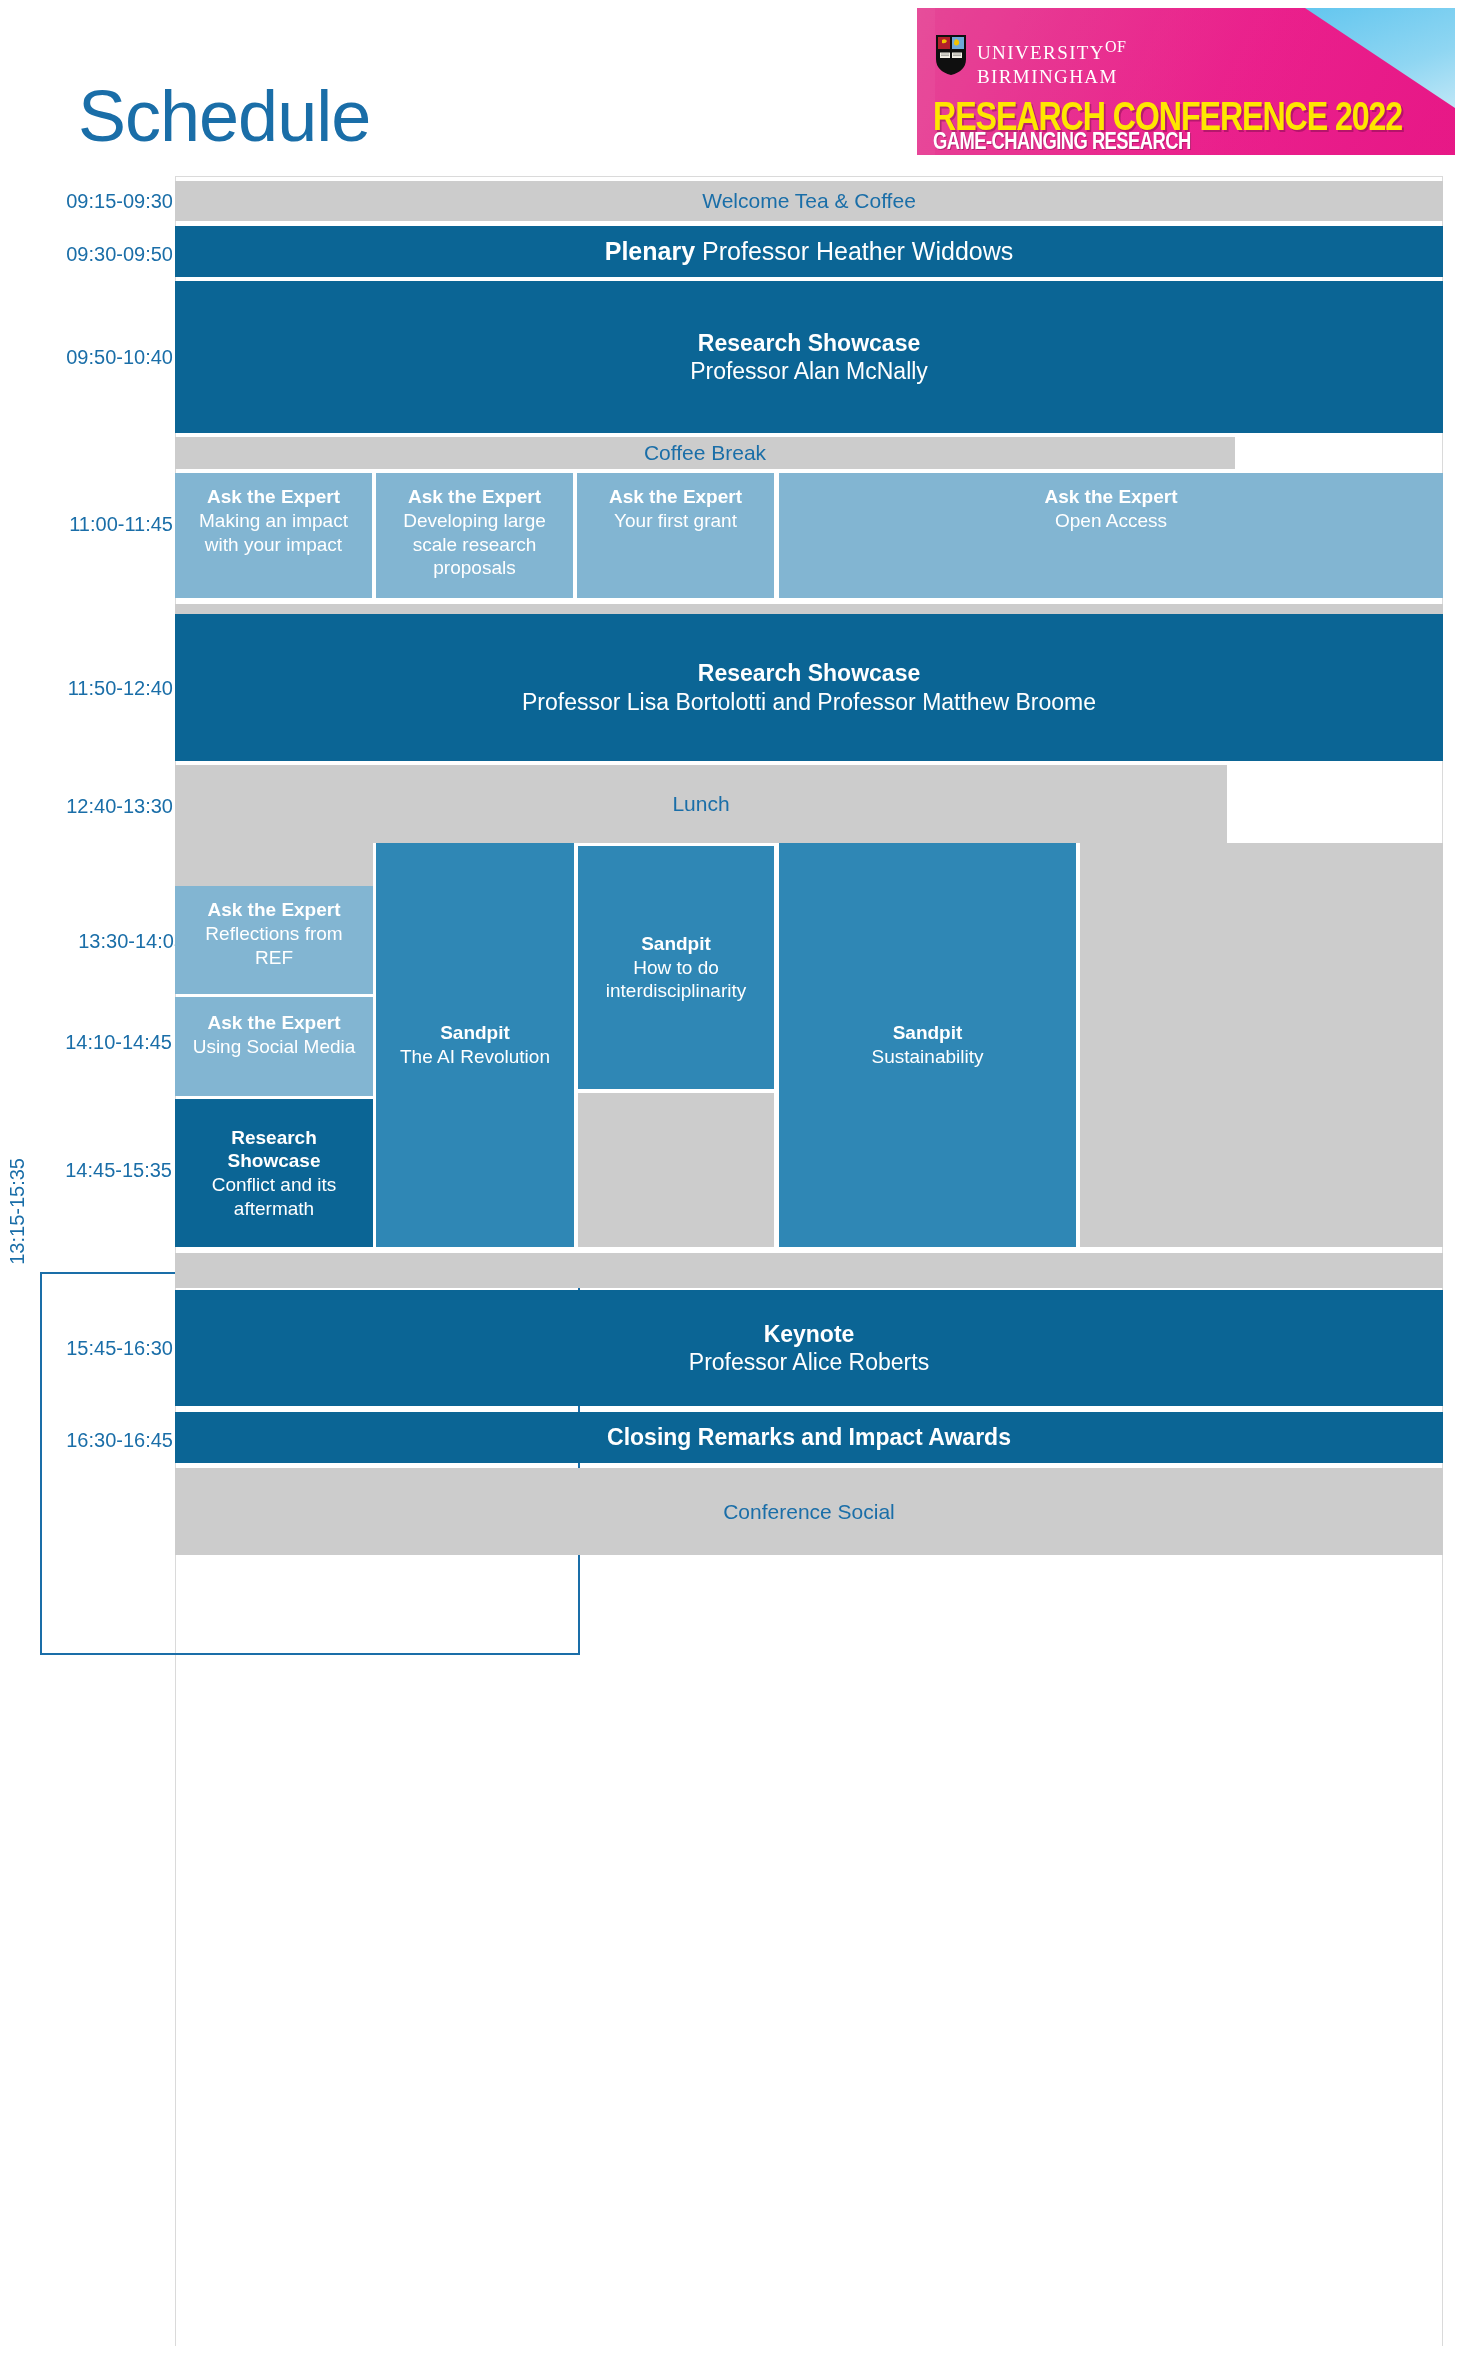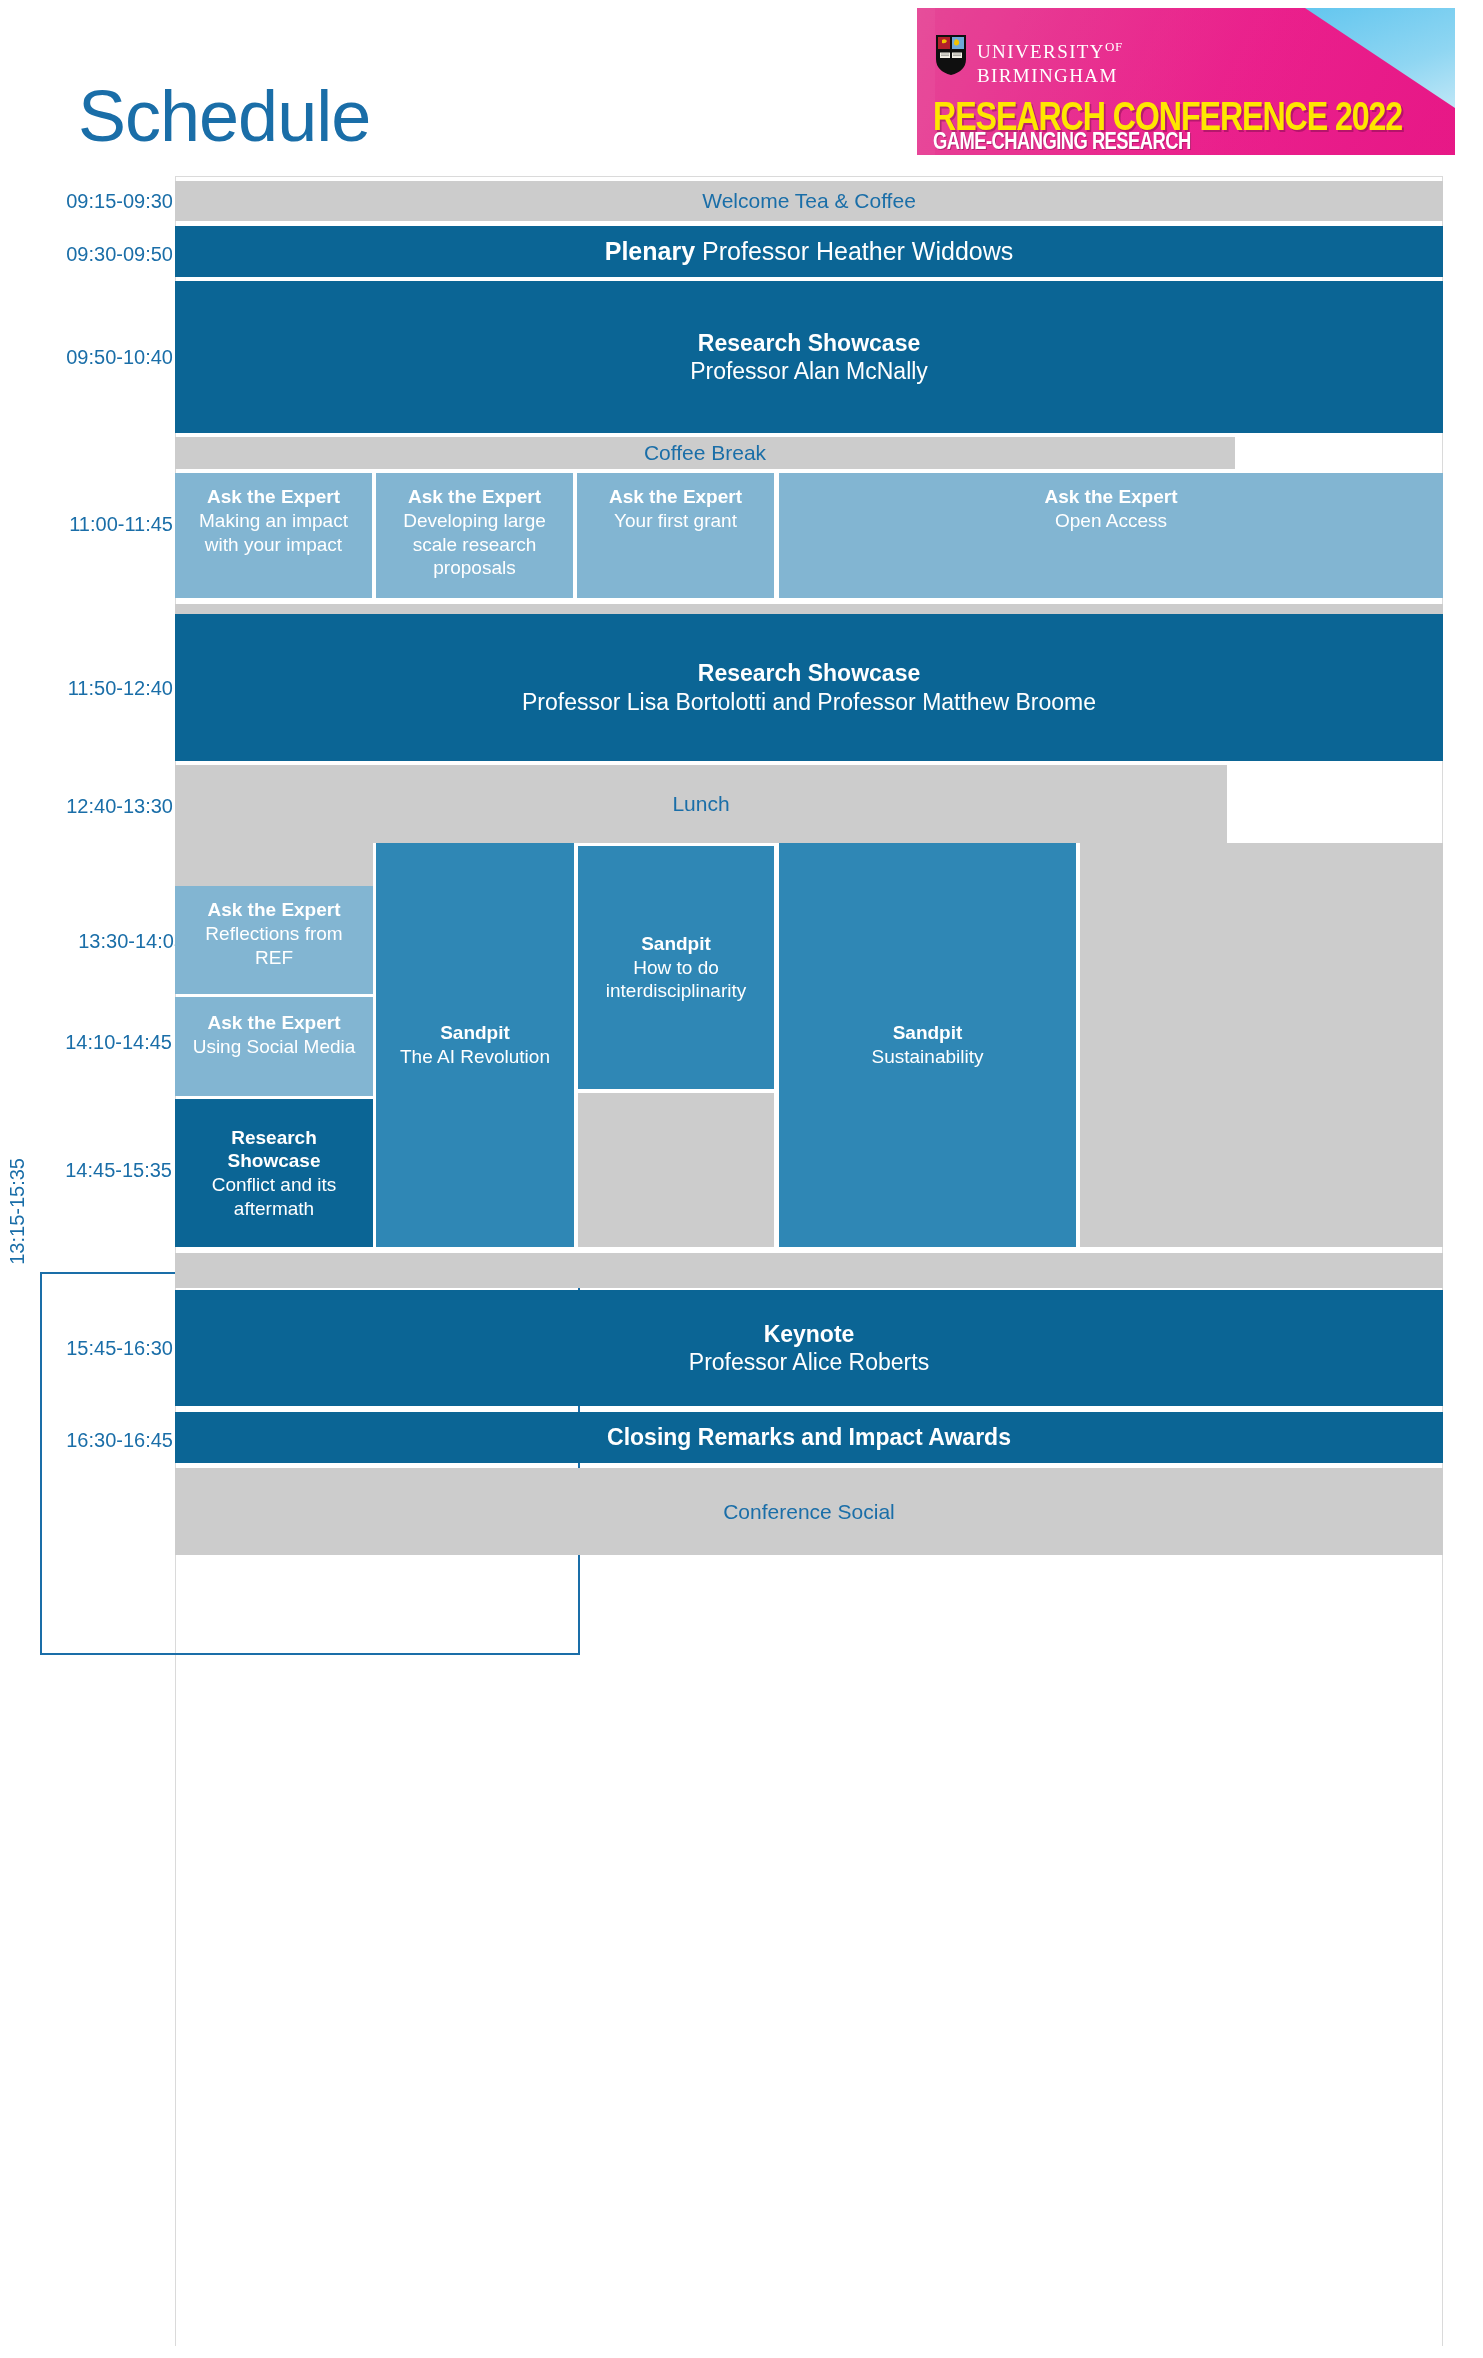--- a/index.html
+++ b/index.html
@@ -50,21 +50,21 @@
     width: 34px; height: 42px;
   }
   .uni-name {
     position: absolute; left: 60px; top: 27px;
     color: #ffffff;
     font-family: "Liberation Serif", serif;
     font-size: 19px;
     line-height: 24px;
     letter-spacing: 1.4px;
   }
-  .uni-name sup { font-size: 13px; letter-spacing:.5px;}
+  .uni-name sup { font-size: 16px; letter-spacing:.5px;}
   .banner-title {
     position: absolute; left: 16px; top: 84px;
     color: #ffe600;
     font-family: "Liberation Sans", sans-serif;
     font-weight: 700;
     font-size: 35px;
     letter-spacing: -1.2px;
     transform: scaleX(0.92) scaleY(1.18);
     transform-origin: left top;
     text-shadow: 2px 2px 0 rgba(120,10,70,.45);

